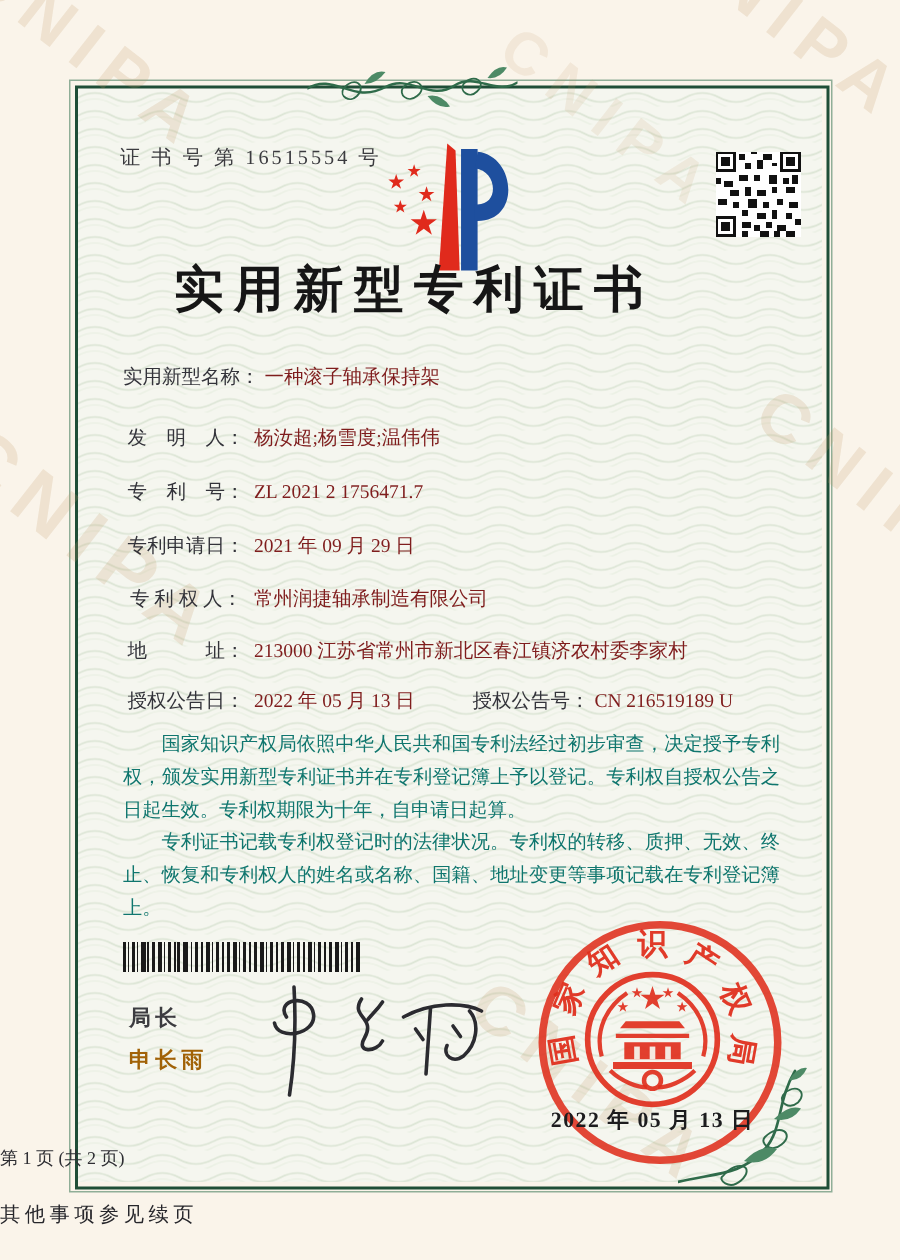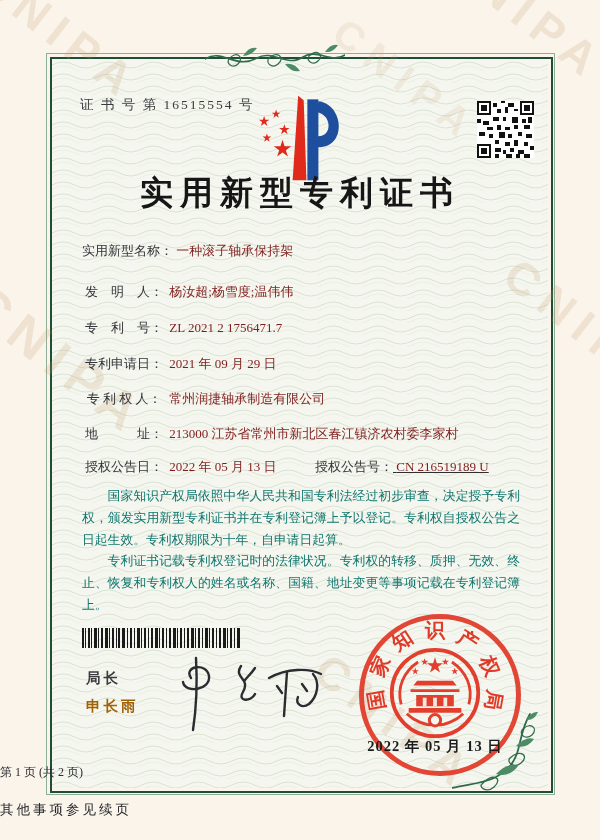--- a/index.html
+++ b/index.html
@@ -17,28 +17,28 @@
   .inner-bg{position:absolute;left:52px;top:59px;width:496px;height:729px;background:#f5f6ef;z-index:1;}
   .inner-bg svg{display:block;}
 
   .orn{position:absolute;z-index:4;}
 
   .content{position:absolute;left:0;top:0;width:600px;height:840px;z-index:5;color:#2f2f33;}
 
   .cert-no{position:absolute;left:80px;top:96px;font-size:13.5px;letter-spacing:2px;color:#3b3b3f;}
   .logo{position:absolute;left:252px;top:92px;}
   .qr{position:absolute;left:477px;top:101px;}
-  .title{position:absolute;left:0;top:171px;width:600px;text-align:center;font-size:33px;font-weight:bold;
+  .title{position:absolute;left:0;top:171px;width:552px;text-align:center;font-size:33px;font-weight:bold;
          letter-spacing:7px;color:#161616;}
 
   .fields{position:absolute;left:82px;top:0;width:440px;font-size:13px;}
   .frow{position:absolute;left:0;white-space:nowrap;}
   .flabel{display:inline-block;min-width:84px;color:#33333a;text-align:center;}
   .fvalue{color:#7f1d1d;margin-top:31px;}
-  .frow2b{position:absolute;left:233px;white-space:nowrap;text-decoration:underline;}
+  .frow2b{position:absolute;left:233px;white-space:nowrap;}
 
   .paras{position:absolute;left:82px;top:486px;width:438px;font-size:12.8px;line-height:21.8px;
          text-align:justify;color:#0f766e;}
   .paras p{margin:0;text-indent:2em;}
 
   .barcode{position:absolute;left:82px;top:628px;}
 
   .sig-role{position:absolute;left:86px;top:669px;font-family:"Liberation Sans","DejaVu Sans",sans-serif;
             font-size:14.5px;font-weight:bold;letter-spacing:3px;color:#3c3c40;}
   .sig-name{position:absolute;left:86px;top:697px;font-family:"Liberation Sans","DejaVu Sans",sans-serif;

